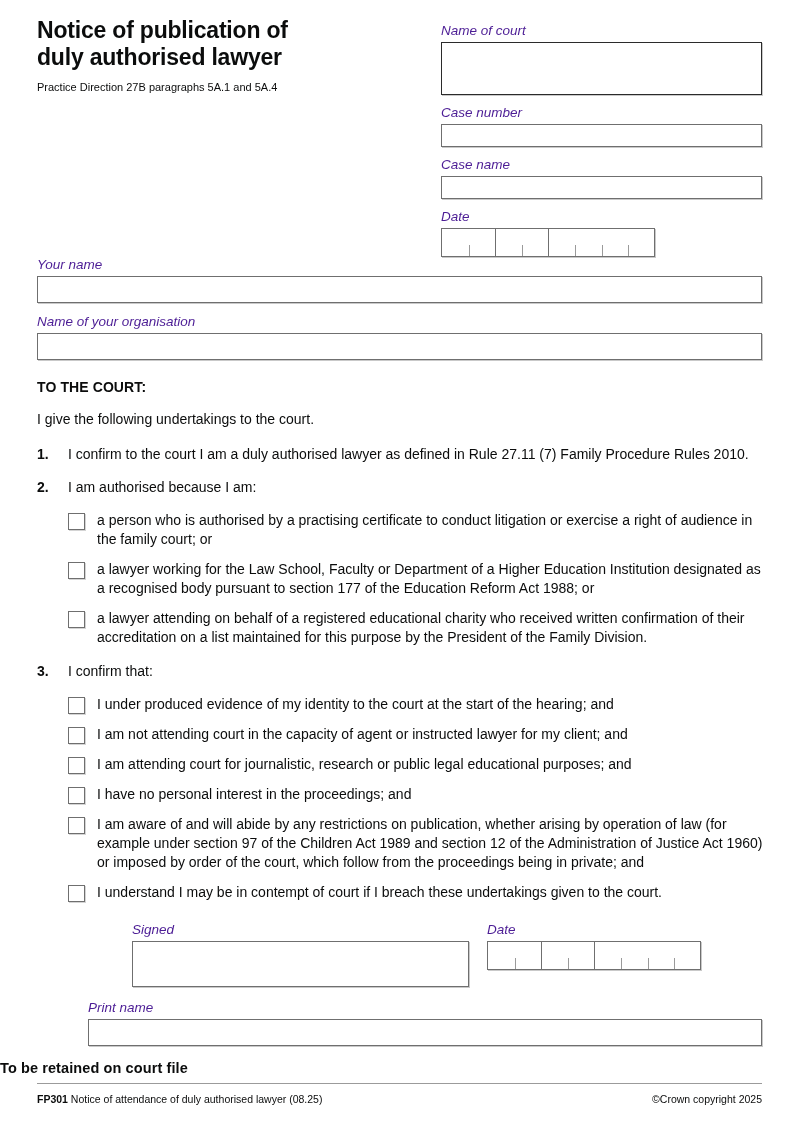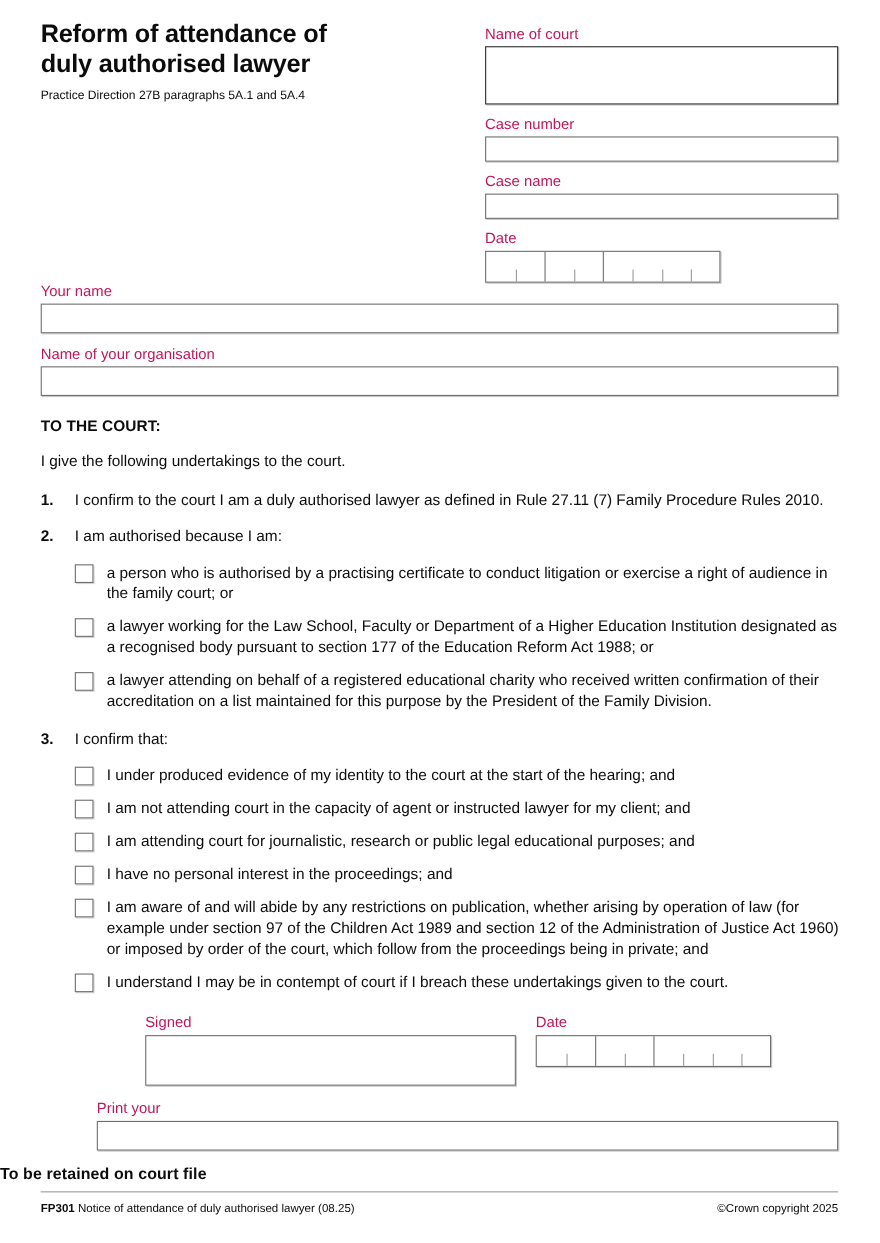--- a/index.html
+++ b/index.html
@@ -61,21 +61,22 @@
   .court-col {
     position: absolute;
     left: 441px;
     top: 22px;
     width: 321px;
   }
   .field-label {
     font-size: 13.5px;
     line-height: 17px;
     margin-bottom: 3px;
-    color: #be185d;
+    color: #4c1d95;
+    font-style: italic;
   }
   .field-gap { height: 9px; }
 
   .court-box   { width: 321px; height: 53px; }
   .case-box    { width: 321px; height: 23px; }
   .casename-box{ width: 321px; height: 23px; }
 
   
   .date-row {
     display: flex;
@@ -237,21 +238,21 @@
 </style>
 </head>
 <body>
 
 <div class="page">
 
   <div class="top">
 
     <div class="title-col">
       <h1 class="form-title">
-        <span>Reform of attendance of</span><br>
+        <span>Notice of publication of</span><br>
         <span>duly authorised lawyer</span>
       </h1>
       <div class="form-subtitle">Practice Direction 27B paragraphs 5A.1 and 5A.4</div>
     </div>
 
     <div class="court-col">
 
       <div class="field-label">Name of court</div>
       <div class="box strong court-box"></div>
 
@@ -370,21 +371,21 @@
           </div>
           <div class="date-seg seg-y">
             <span class="tick"></span>
             <span class="tick"></span>
             <span class="tick"></span>
           </div>
         </div>
       </div>
     </div>
 
-    <div class="field-label print-label">Print your</div>
+    <div class="field-label print-label">Print name</div>
     <div class="box print-box"></div>
   </div>
 
   <div class="retain">To be retained on court file</div>
   <div class="footer-rule"></div>
   <div class="footer">
     <div class="left-txt">
       <span class="code">FP301</span>
       <span>Notice of attendance of duly authorised lawyer (08.25)</span>
     </div>

